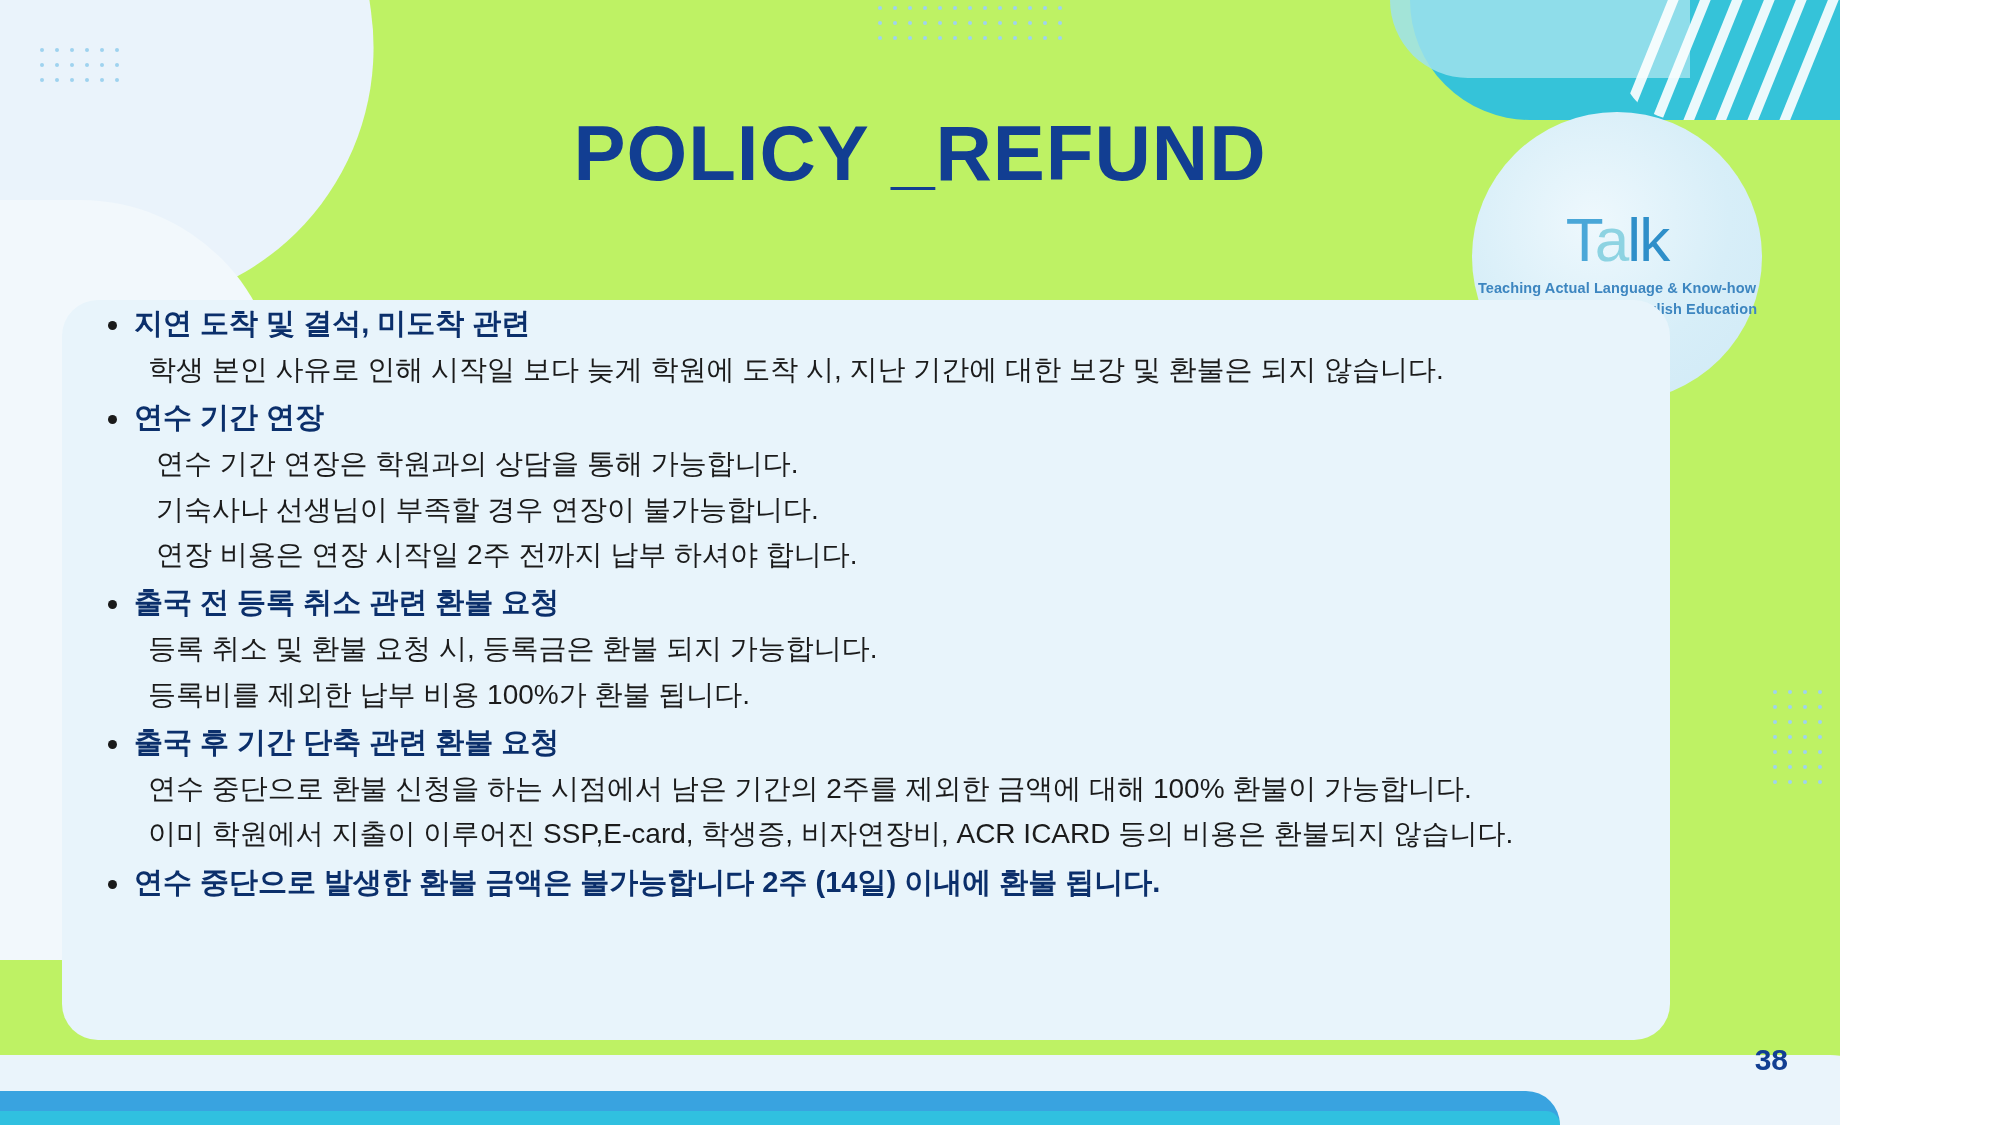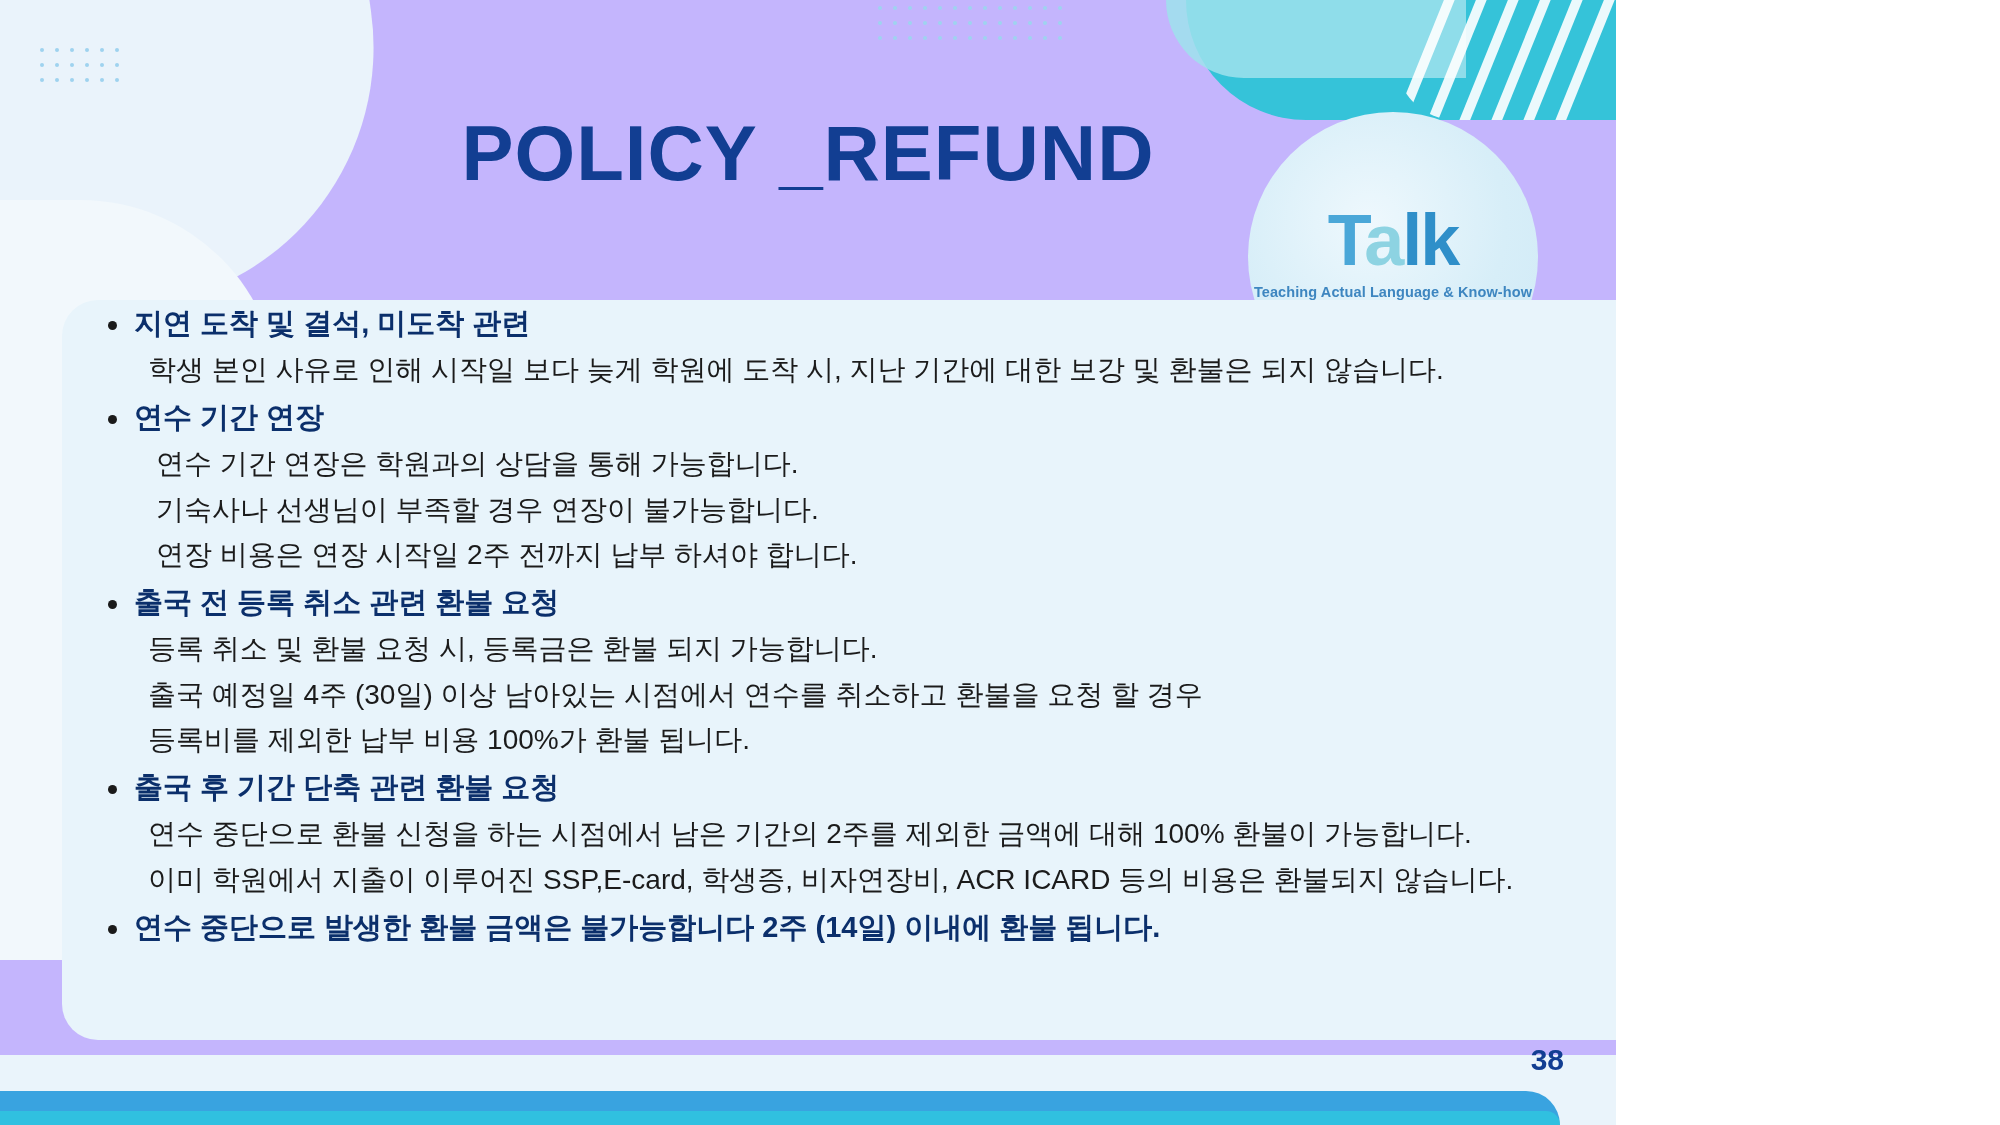--- a/index.html
+++ b/index.html
@@ -4,22 +4,22 @@
 <style>
   * { box-sizing: border-box; }
   html, body {
     margin: 0; padding: 0;
     width: 2000px; height: 1125px;
     overflow: hidden;
     font-family: "Liberation Sans", "DejaVu Sans", sans-serif;
   }
   #slide {
     position: relative;
-    width: 1616px; height: 1125px;
-    background: #c4b5fd;
+    width: 1840px; height: 1125px;
+    background: #bef264;
     overflow: hidden;
   }
 
   
   .bg-left-blob {
     position: absolute;
     left: -180px; top: -120px;
     width: 560px; height: 430px;
     background: #eaf3fb;
     border-radius: 0 0 260px 0;
@@ -119,23 +119,23 @@
     right: 78px; top: 112px;
     width: 290px; height: 290px;
     border-radius: 50%;
     background: radial-gradient(circle at 42% 38%, #eef8fd 0%, #d7eef8 55%, #cfe9f6 100%);
     display: flex;
     flex-direction: column;
     align-items: center;
     justify-content: center;
   }
   .logo-word {
-    font-size: 72px;
+    font-size: 62px;
     line-height: .9;
-    font-weight: 700;
+    font-weight: 400;
     letter-spacing: -2px;
     font-family: "Liberation Sans", "DejaVu Sans", sans-serif;
     margin-top: 18px;
   }
   .logo-word .c1 { color: #4aa7d8; }
   .logo-word .c2 { color: #8dd3e2; }
   .logo-word .c3 { color: #2f8fc9; }
   .logo-word .c4 { color: #2f8fc9; }
   .logo-sub {
     margin-top: 10px;
@@ -342,21 +342,20 @@
       <li class="block">
         <div class="head">연수 기간 연장</div>
         <div class="sub indent">연수 기간 연장은 학원과의 상담을 통해 가능합니다.</div>
         <div class="sub indent">기숙사나 선생님이 부족할 경우 연장이 불가능합니다.</div>
         <div class="sub indent">연장 비용은 연장 시작일 2주 전까지 납부 하셔야 합니다.</div>
       </li>
 
       <li class="block">
         <div class="head">출국 전 등록 취소 관련 환불 요청</div>
         <div class="sub">등록 취소 및 환불 요청 시, 등록금은 환불 되지 가능합니다.</div>
-        <div class="sub">출국 예정일 4주 (30일) 이상 남아있는 시점에서 연수를 취소하고 환불을 요청 할 경우</div>
         <div class="sub">등록비를 제외한 납부 비용 100%가 환불 됩니다.</div>
       </li>
 
       <li class="block">
         <div class="head">출국 후 기간 단축 관련 환불 요청</div>
         <div class="sub">연수 중단으로 환불 신청을 하는 시점에서 남은 기간의 2주를 제외한 금액에 대해 100% 환불이 가능합니다.</div>
         <div class="sub">이미 학원에서 지출이 이루어진 SSP,E-card, 학생증, 비자연장비, ACR ICARD 등의 비용은 환불되지 않습니다.</div>
       </li>
 
       <li class="block">

